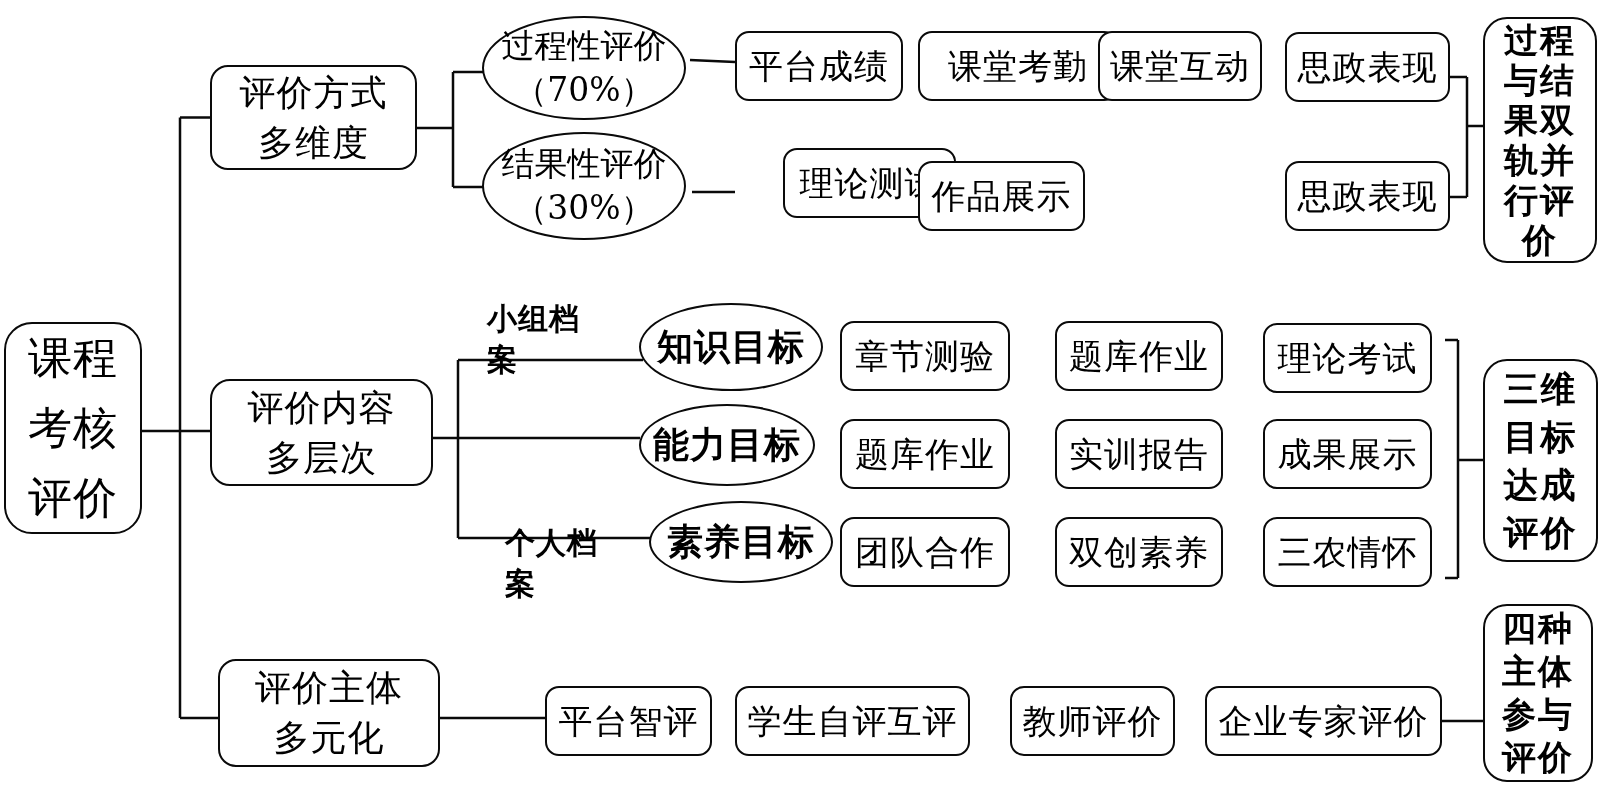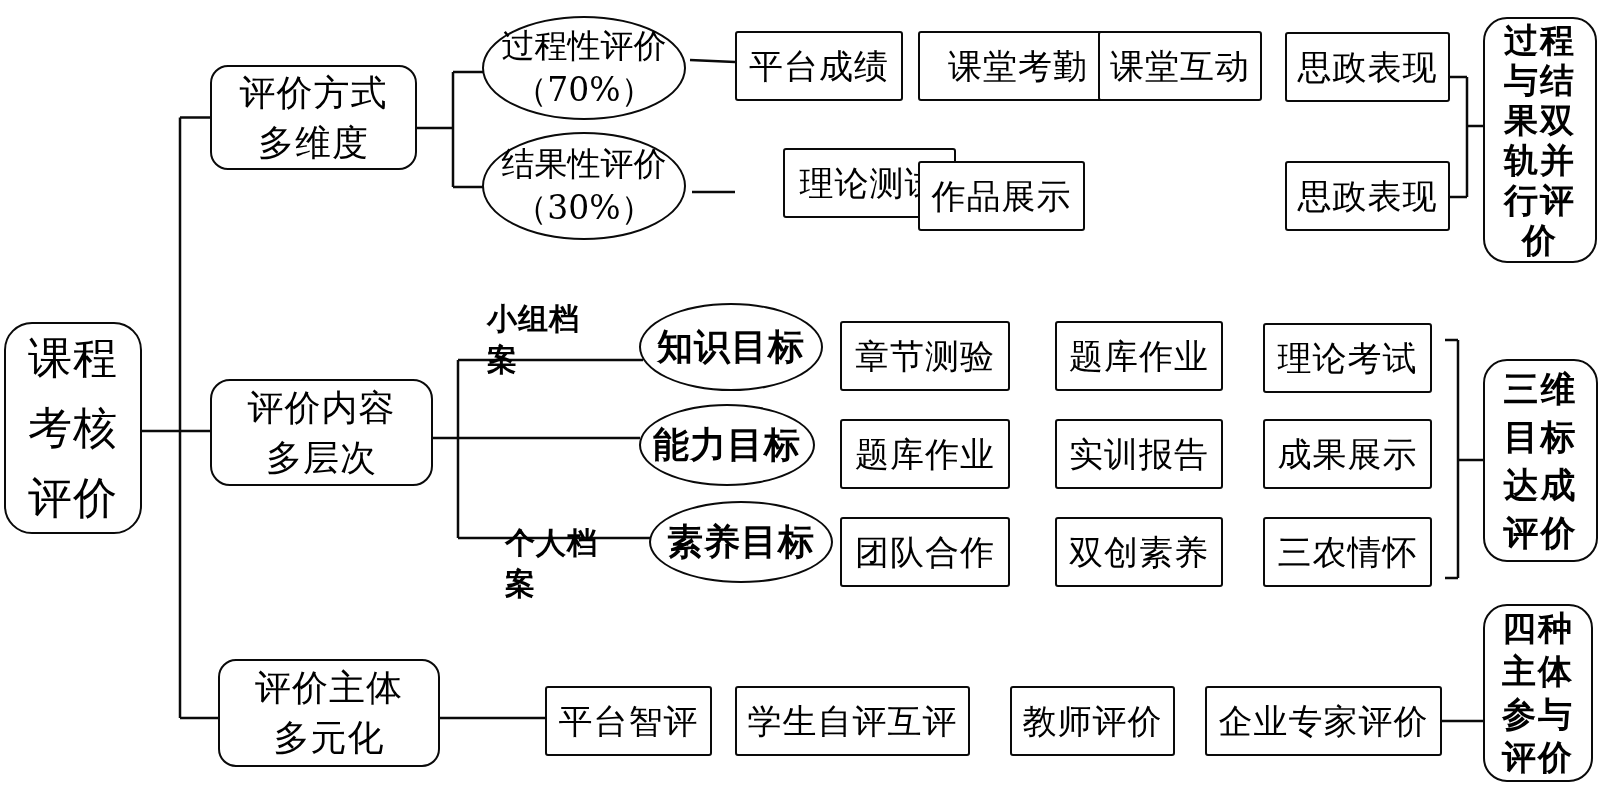--- a/index.html
+++ b/index.html
@@ -10,21 +10,21 @@
   .node{
     position:absolute;box-sizing:border-box;background:#fff;border:2.5px solid #0a0a0a;
     display:flex;align-items:center;justify-content:center;text-align:center;
     white-space:pre-line;line-height:1.32;
   }
   .rect-root{border-radius:28px;font-size:44px;line-height:70px;letter-spacing:1px;}
   .rect-branch{border-radius:18px;font-size:36px;line-height:50px;letter-spacing:1px;font-family:Liberation Serif, serif;}
   .ellipse{border-radius:50%;font-size:33px;line-height:44px;}
   .ellipse-bold{border-radius:50%;font-size:36px;font-weight:bold;
     font-family:"DejaVu Sans","Liberation Sans",sans-serif;letter-spacing:1px;}
-  .box{border-radius:3px;font-size:34px;letter-spacing:1px;}
+  .box{border-radius:14px;font-size:34px;letter-spacing:1px;}
   .note{border-radius:24px;font-size:34px;font-weight:bold;letter-spacing:2px;}
   .tag{position:absolute;box-sizing:border-box;font-size:30px;font-weight:bold;
     font-family:"DejaVu Sans","Liberation Sans",sans-serif;
     display:flex;align-items:center;justify-content:center;letter-spacing:1px;}
   #wires{position:absolute;left:0;top:0;width:1600px;height:787px;}
   #wires path{stroke:#0a0a0a;stroke-width:2.5;fill:none;}
 </style>
 </head>
 <body>
 

